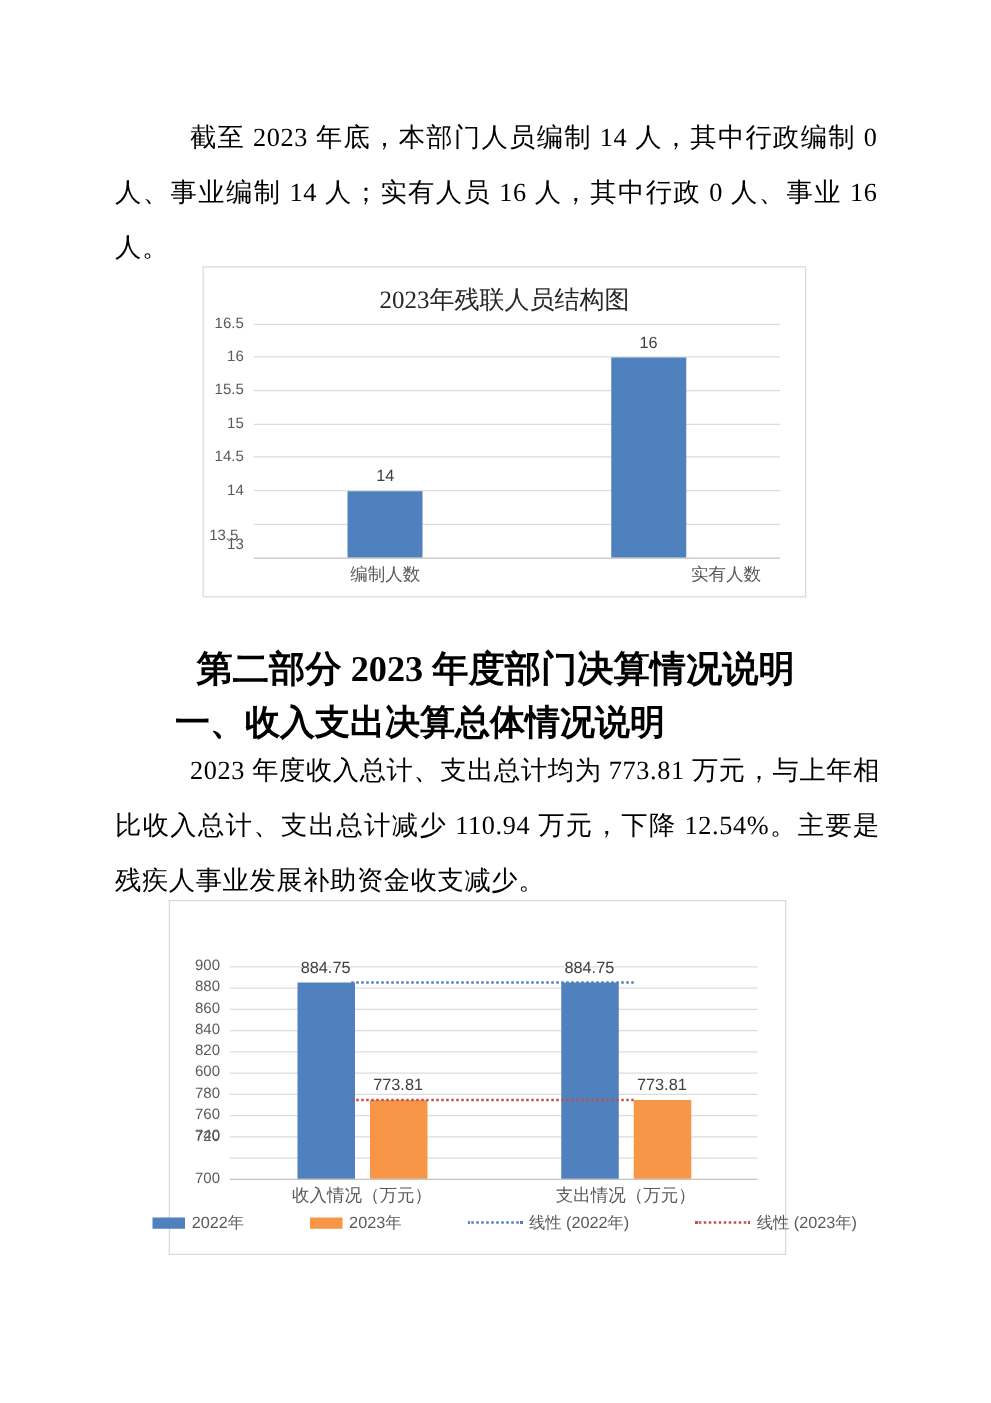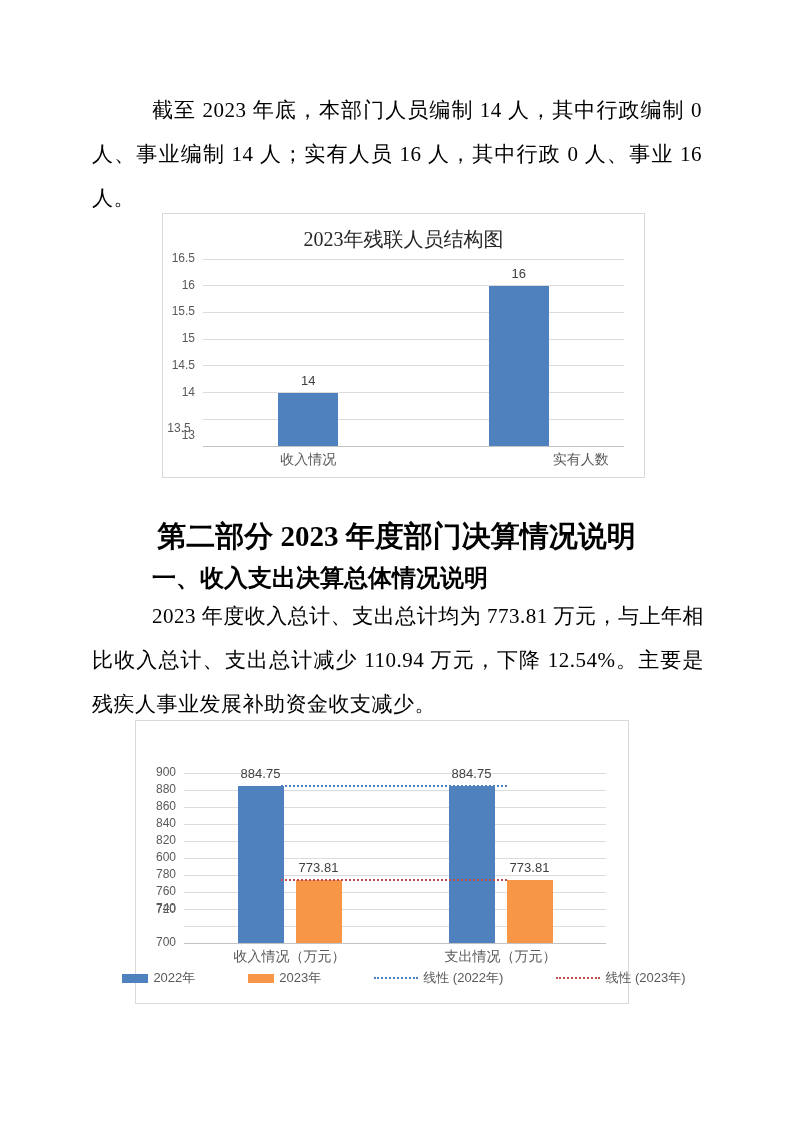--- a/index.html
+++ b/index.html
@@ -5,22 +5,22 @@
   html,body{margin:0;padding:0;background:#ffffff;}
   .page{position:relative;width:793px;height:1122px;background:#ffffff;overflow:hidden;
         font-family:"Liberation Serif","DejaVu Serif",serif;}
   .body-text{position:absolute;margin:0;font-size:21px;line-height:44px;color:#000;
              text-align:justify;text-indent:60px;letter-spacing:0.5px;}
   #p1{left:92px;top:88px;width:610px;font-family:Liberation Serif, serif;}
   #p2{left:92px;top:594px;width:612px;}
   .heading{position:absolute;left:0;top:514px;width:793px;margin:0;text-align:center;
            font-weight:bold;font-size:29px;line-height:44px;color:#000;
            font-family:"Liberation Serif","DejaVu Serif",serif;}
-  .subheading{position:absolute;left:152px;top:562px;margin:0;font-weight:bold;
-              font-size:24px;line-height:32px;color:#000;
+  .subheading{position:absolute;left:140px;top:562px;margin:0;font-weight:bold;
+              font-size:28px;line-height:32px;color:#000;
               font-family:"Liberation Sans","DejaVu Sans",sans-serif;}
   .chart{position:absolute;background:#fff;border:1px solid #d9d9d9;box-sizing:content-box;}
   #chart1{left:162px;top:213px;}
   #chart2{left:135px;top:720px;}
   .chart-title{position:absolute;left:0;width:100%;text-align:center;font-weight:normal;
                color:#262626;font-family:"Liberation Serif","DejaVu Serif",serif;}
   #chart1 .chart-title{top:12px;font-size:20px;}
   #chart2 .chart-title{top:10px;font-size:21px;}
   .gridline{position:absolute;height:1px;}
   .ytick{position:absolute;text-align:right;font-family:"Liberation Sans",sans-serif;
@@ -55,21 +55,21 @@
       <div class="gridline" style="left: 40px; top: 151.357px; width: 421px; background: rgb(220, 220, 220);"></div>
       <div class="ytick" style="left: 0px; top: 143.857px; width: 32px;">14.5</div>
       <div class="gridline" style="left: 40px; top: 124.643px; width: 421px; background: rgb(220, 220, 220);"></div>
       <div class="ytick" style="left: 0px; top: 117.143px; width: 32px;">15</div>
       <div class="gridline" style="left: 40px; top: 97.9286px; width: 421px; background: rgb(220, 220, 220);"></div>
       <div class="ytick" style="left: 0px; top: 90.4286px; width: 32px;">15.5</div>
       <div class="gridline" style="left: 40px; top: 71.2143px; width: 421px; background: rgb(220, 220, 220);"></div>
       <div class="ytick" style="left: 0px; top: 63.7143px; width: 32px;">16</div>
       <div class="gridline" style="left: 40px; top: 44.5px; width: 421px; background: rgb(220, 220, 220);"></div>
       <div class="ytick" style="left: 0px; top: 37px; width: 32px;">16.5</div>
-      <div class="xcat" style="left: 55.25px; top: 237px; width: 180px;">收入情况</div>
+      <div class="xcat" style="left: 55.25px; top: 237px; width: 180px;">编制人数</div>
       <div class="bar" style="left: 115.25px; top: 178.571px; width: 60px; height: 53.4286px; background: rgb(78, 129, 189);"></div>
       <div class="bar-label" style="left: 100.25px; top: 158.571px; width: 90px;">14</div>
       <div class="xcat" style="left: 265.75px; top: 237px; width: 180px; text-align: right;">实有人数</div>
       <div class="bar" style="left: 325.75px; top: 71.7143px; width: 60px; height: 160.286px; background: rgb(78, 129, 189);"></div>
       <div class="bar-label" style="left: 310.75px; top: 51.7143px; width: 90px;">16</div>
     </div>
 
   <h1 class="heading">第二部分 2023 年度部门决算情况说明</h1>
 
   <h2 class="subheading">一、收入支出决算总体情况说明</h2>

